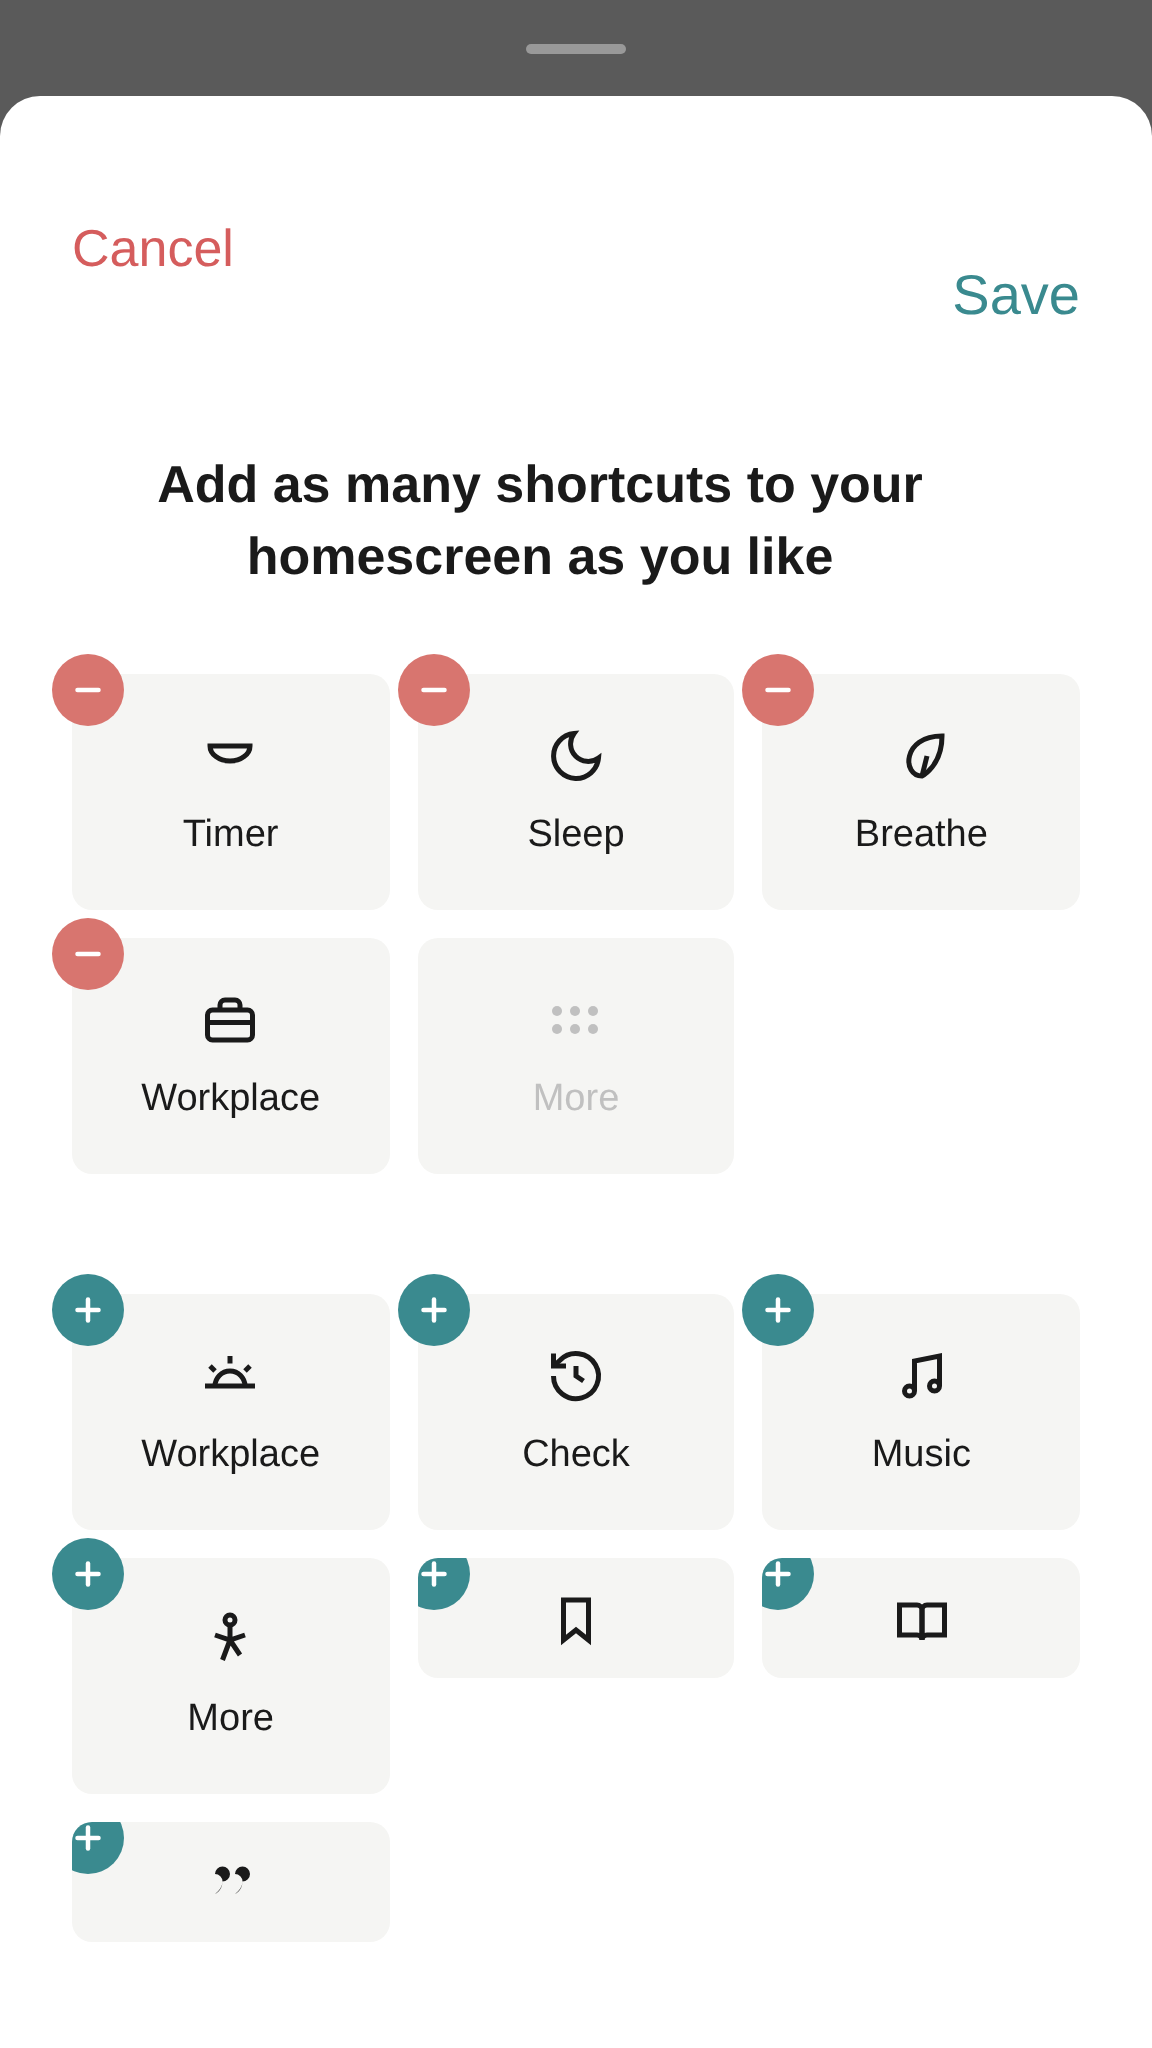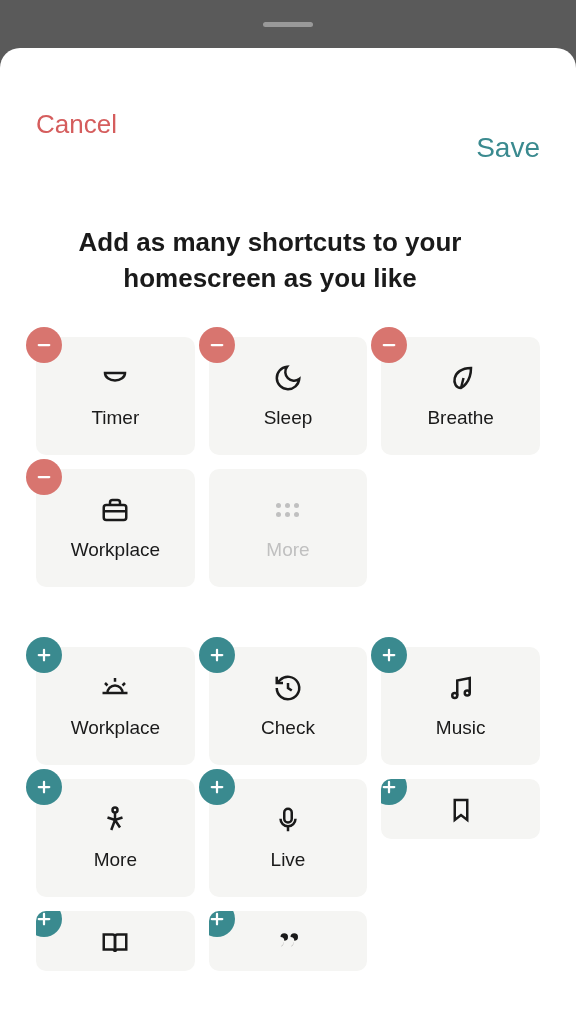--- a/index.html
+++ b/index.html
@@ -317,36 +317,20 @@
       </div>
       <div class="tile-icon">
         <svg viewBox="0 0 24 24" fill="none" stroke="#1a1a1a" stroke-width="2">
             <circle cx="12" cy="4" r="2"></circle>
             <path d="M12 6 v6 M6 10 l6 2 l6-2 M12 12 l-3 8 M12 12 l4 6"></path>
           </svg>
       </div>
       <div class="tile-label">More</div>
     </div>
 
-    <div class="tile">
-      <div class="badge add">
-        <svg viewBox="0 0 24 24">
-            <line x1="12" y1="5" x2="12" y2="19" stroke="#fff" stroke-width="3" stroke-linecap="round"></line>
-            <line x1="5" y1="12" x2="19" y2="12" stroke="#fff" stroke-width="3" stroke-linecap="round"></line>
-          </svg>
-      </div>
-      <div class="tile-icon">
-        <svg viewBox="0 0 24 24" fill="none" stroke="#1a1a1a" stroke-width="2">
-            <rect x="9" y="3" width="6" height="11" rx="3"></rect>
-            <path d="M6 11 a6 6 0 0 0 12 0"></path>
-            <line x1="12" y1="17" x2="12" y2="21"></line>
-          </svg>
-      </div>
-      <div class="tile-label">Live</div>
-    </div>
 
     <div class="tile partial">
       <div class="badge add">
         <svg viewBox="0 0 24 24">
             <line x1="12" y1="5" x2="12" y2="19" stroke="#fff" stroke-width="3" stroke-linecap="round"></line>
             <line x1="5" y1="12" x2="19" y2="12" stroke="#fff" stroke-width="3" stroke-linecap="round"></line>
           </svg>
       </div>
       <div class="tile-icon">
         <svg viewBox="0 0 24 24" fill="none" stroke="#1a1a1a" stroke-width="2">

